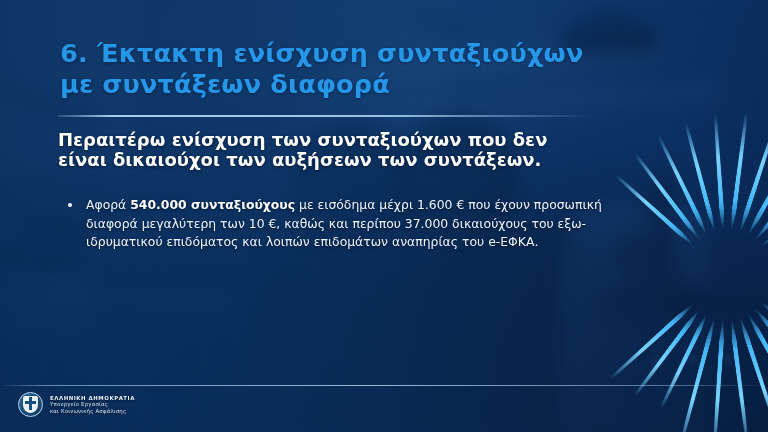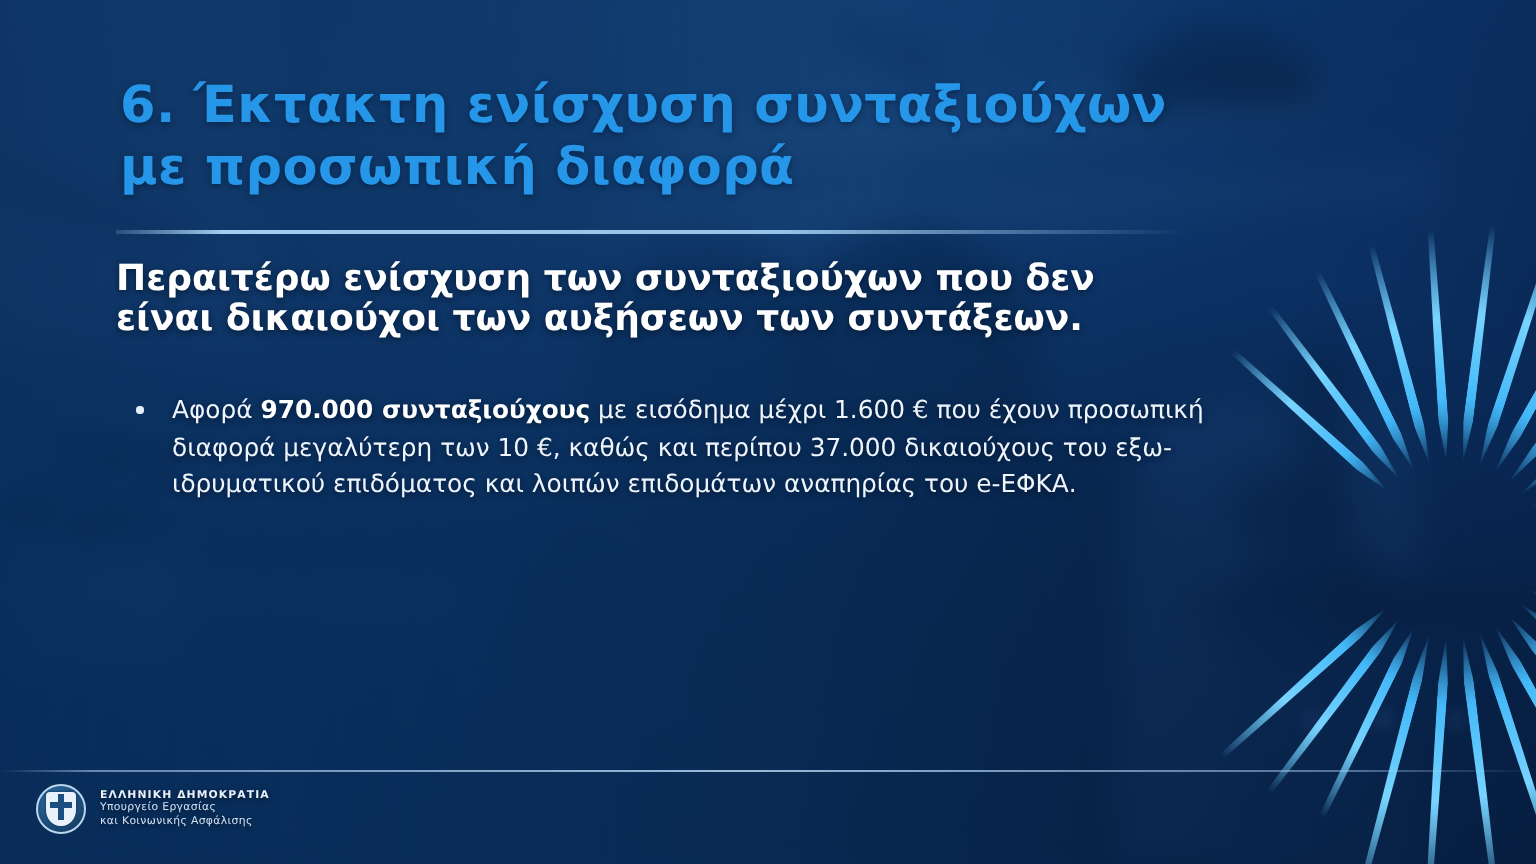--- a/index.html
+++ b/index.html
@@ -239,31 +239,31 @@
       <i style="transform: rotate(104.88deg) translateX(44px); width: 136px;"></i>
       <i style="transform: rotate(115.92deg) translateX(44px); width: 105px;"></i>
       <i style="transform: rotate(126.96deg) translateX(44px); width: 108px;"></i>
       <i style="transform: rotate(138deg) translateX(44px); width: 111px;"></i>
     </div>
 
   <div class="content">
 
     <div class="title">
       <span>6. Έκτακτη ενίσχυση συνταξιούχων</span>
-      <span class="l2">με προσωπική διαφορά</span>
+      <span class="l2">με συντάξεων διαφορά</span>
     </div>
 
     <div class="rule"></div>
 
     <div class="lede">Περαιτέρω ενίσχυση των συνταξιούχων που δεν είναι δικαιούχοι των αυξήσεων των συντάξεων.</div>
 
     <div class="bullets">
       <div class="bullet">
         <span class="dot"></span>
-        <p id="bullet-0"><span>Αφορά </span><b>970.000 συνταξιούχους</b><span> με εισόδημα μέχρι 1.600 € που έχουν προσωπική διαφορά μεγαλύτερη των 10 €, καθώς και περίπου 37.000 δικαιούχους του εξω-ιδρυματικού επιδόματος και λοιπών επιδομάτων αναπηρίας του e-ΕΦΚΑ.</span></p>
+        <p id="bullet-0"><span>Αφορά </span><b>540.000 συνταξιούχους</b><span> με εισόδημα μέχρι 1.600 € που έχουν προσωπική διαφορά μεγαλύτερη των 10 €, καθώς και περίπου 37.000 δικαιούχους του εξω-ιδρυματικού επιδόματος και λοιπών επιδομάτων αναπηρίας του e-ΕΦΚΑ.</span></p>
       </div>
     </div>
 
     <div class="footline"></div>
 
     <div class="footer">
       <span class="emblem">
         <span class="ring"></span>
         <span class="shield"></span>
         <span class="cv"></span>

